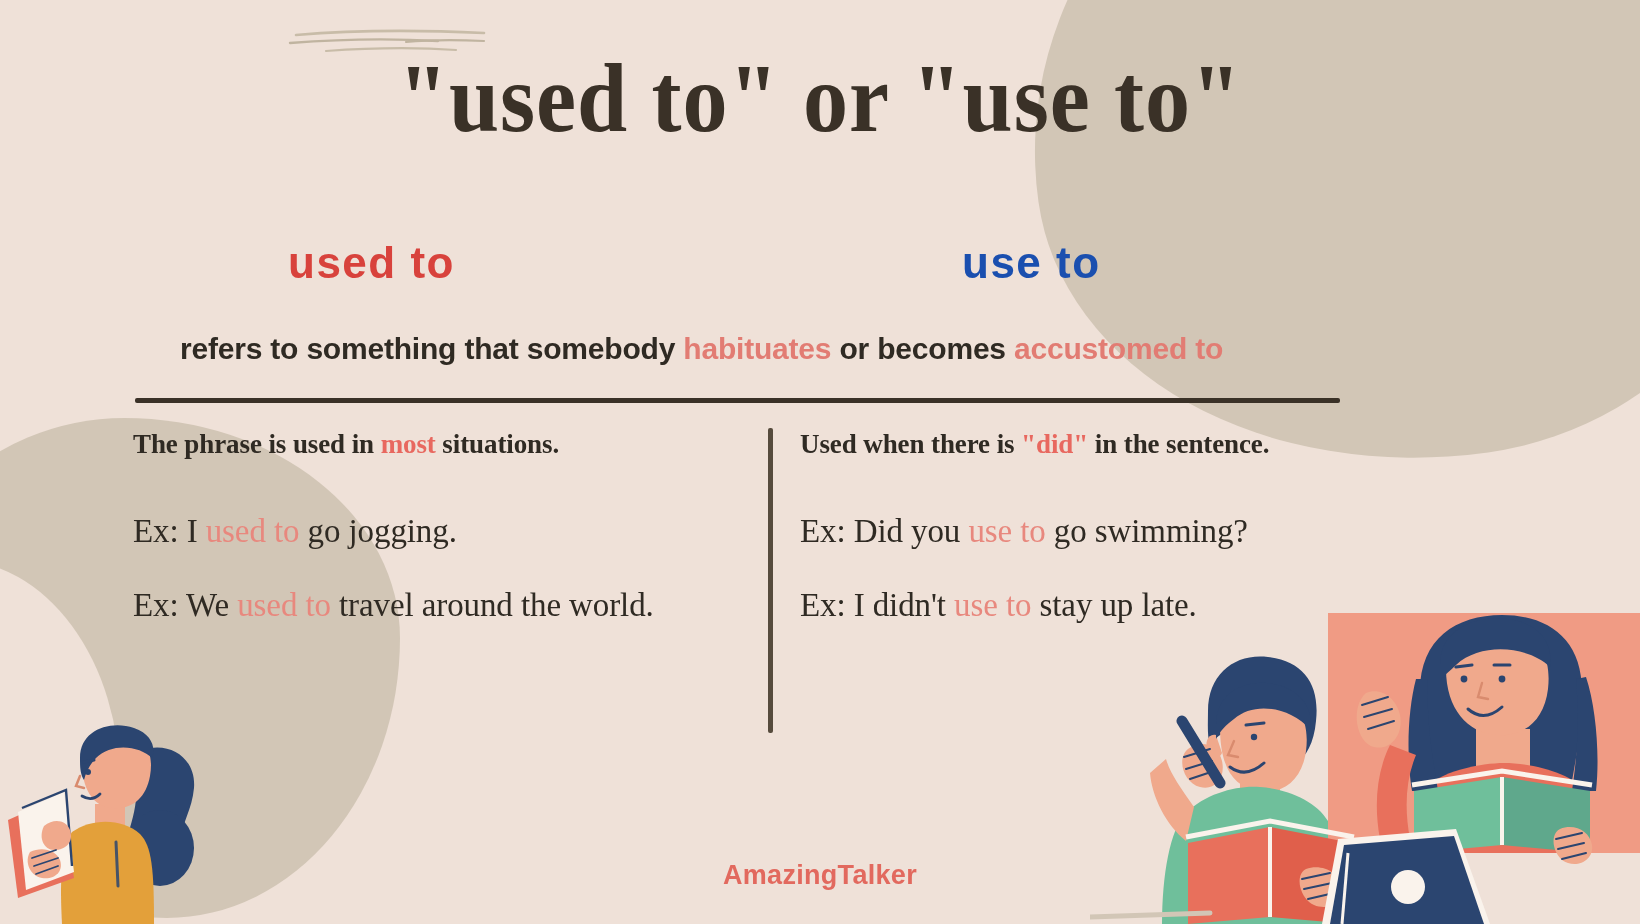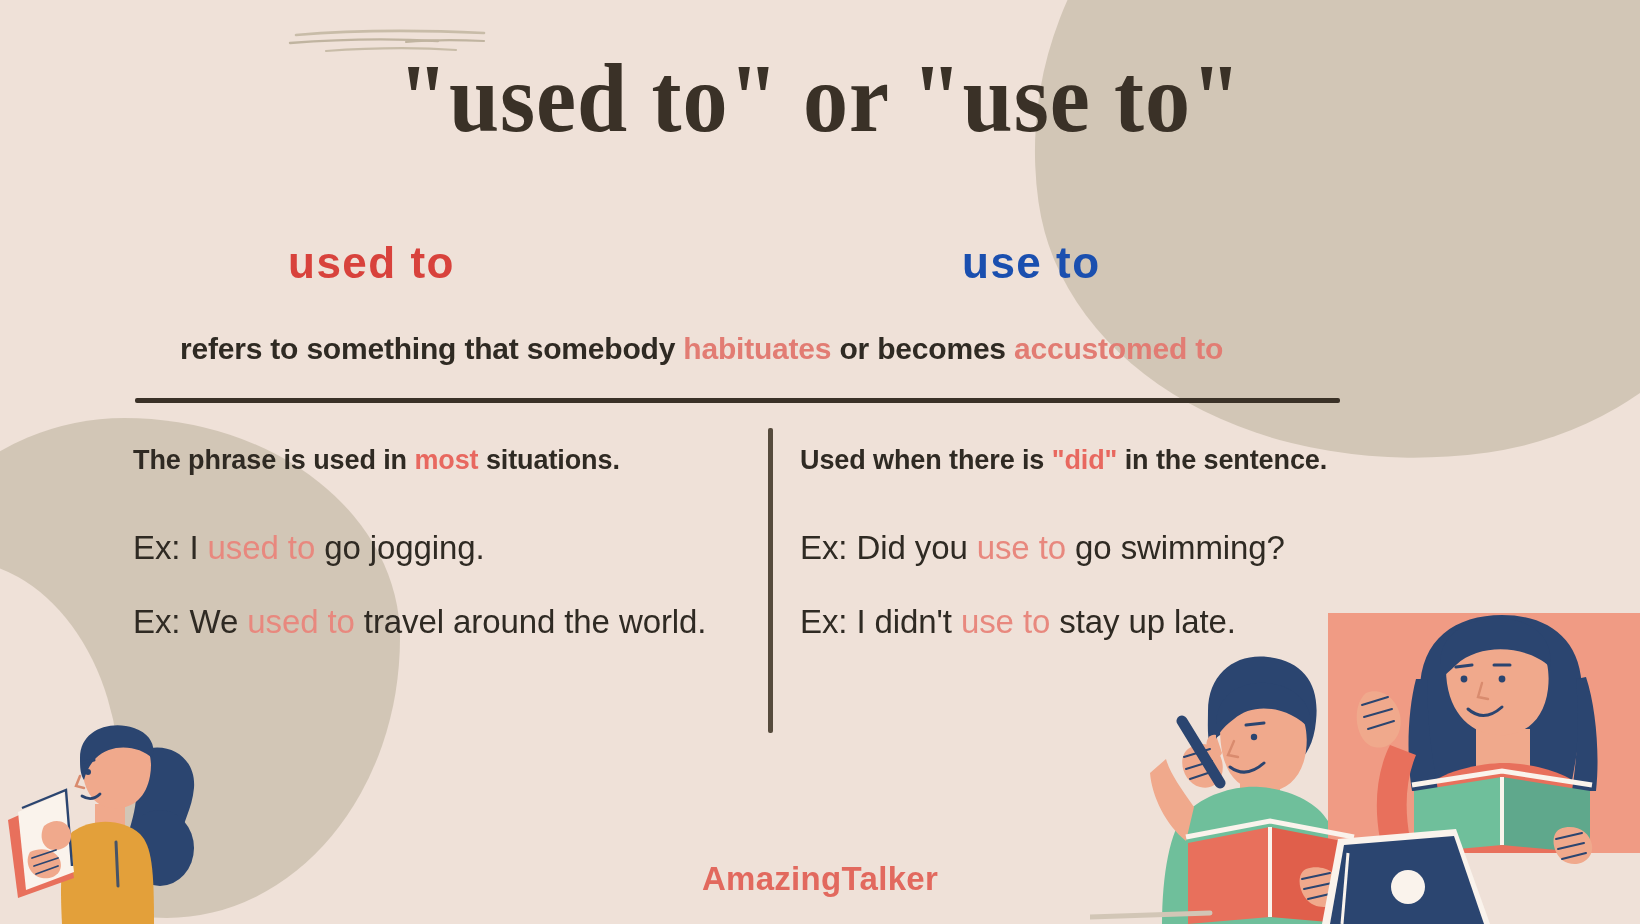--- a/index.html
+++ b/index.html
@@ -74,42 +74,42 @@
     width:1205px; height:5px; background:#3A3127;
     border-radius:2px;
   }
   .vrule{
     position:absolute; left:768px; top:428px;
     width:5px; height:305px; background:#564B3D;
     border-radius:2px;
   }
 
   
-  .col{position:absolute; top:444px;}
+  .col{position:absolute; top:428px;font-family:Liberation Serif, serif;}
   .col.left{left:133px; width:620px;}
   .col.right{left:800px; width:580px;}
 
   .col-title{
     font-size:27px; font-weight:700; color:#2F2A23;
     margin-bottom:46px; line-height:1.25;
     letter-spacing:-0.1px;
   }
   .col-title .hl{color:#E8685F;}
 
   .ex{
     font-size:33px; color:#2F2A23; margin-bottom:26px;
     line-height:1.45; letter-spacing:-0.1px;
   }
   .ex .hl{color:#E8887E;}
 
   
   .brand{
     position:absolute; left:0; right:0; top:860px;
     text-align:center;
-    font-size:33px; font-weight:700;
+    font-size:27px; font-weight:700;
     color:#E2695E; letter-spacing:0.3px;
   }
 
   
   .illo-left{position:absolute; left:0px; top:700px; width:230px; height:224px;}
   .illo-right{position:absolute; left:1090px; top:595px; width:550px; height:329px;}
 </style>
 </head>
 <body>
 

